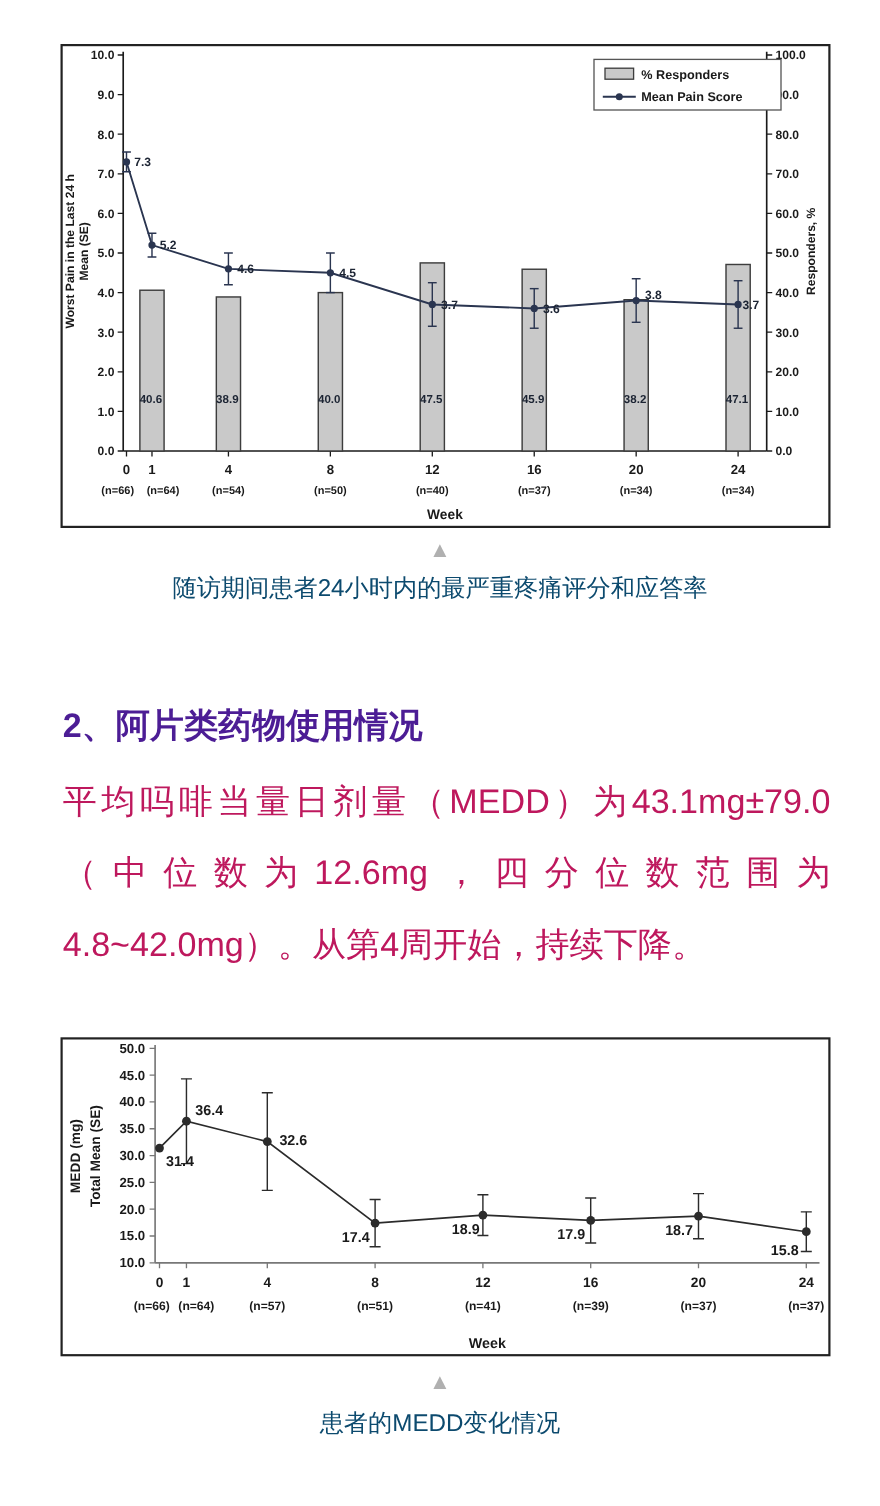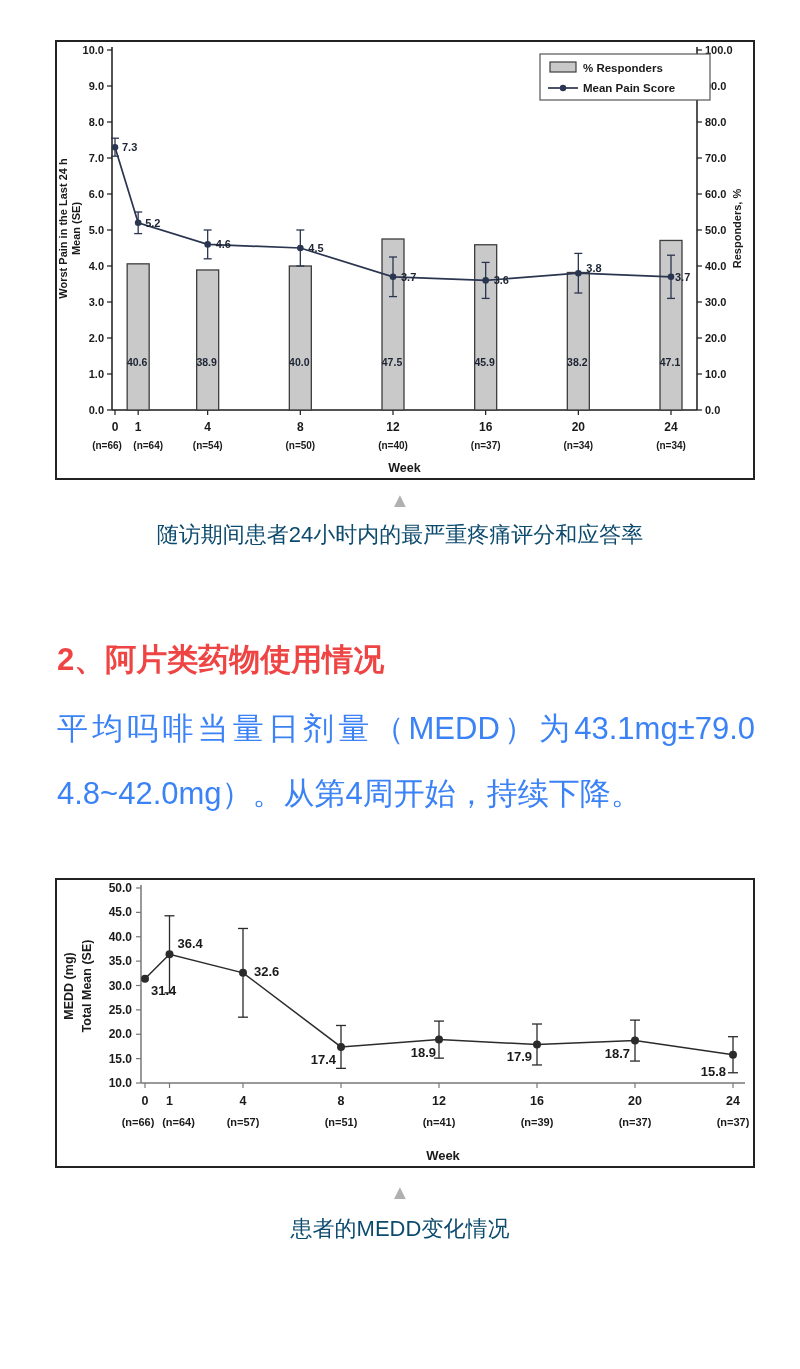--- a/index.html
+++ b/index.html
@@ -2,22 +2,22 @@
 <html><head>
 <meta charset="utf-8">
 <style>
   html,body{margin:0;padding:0;background:#ffffff;}
   body{width:800px;min-height:1369px;font-family:"Liberation Sans",sans-serif;color:#1a1a1a;}
   .page{width:800px;padding-top:40px;box-sizing:border-box;}
   .chart-box{width:700px;margin:0 45px 0 55px;border:2px solid #222222;box-sizing:border-box;background:#fff;}
   .chart-box svg{display:block;}
   .fig-triangle{text-align:center;font-size:20px;line-height:20px;color:#b0b0b0;margin-top:10px;}
   .fig-caption{text-align:center;font-size:22px;line-height:30px;color:#0c4a6e;margin-top:10px;}
-  .section-heading{margin:88px 45px 0 57px;font-size:31px;line-height:44px;font-weight:bold;color:#ef4444;}
-  .para{margin:14px 45px 0 57px;font-size:31px;line-height:65px;color:#3b82f6;}
+  .section-heading{margin:88px 45px 0 57px;font-size:31px;line-height:44px;font-weight:bold;color:#4c1d95;}
+  .para{margin:14px 45px 0 57px;font-size:31px;line-height:65px;color:#be185d;}
   .para .jline{text-align:justify;text-align-last:justify;}
   .para .lline{text-align:left;}
   .chart2-margin{margin-top:52px;}
   .fig2-triangle{margin-top:14px;}
   .fig2-caption{margin-top:12px;}
 </style>
 </head>
 <body>
 
 <div class="page">
@@ -166,20 +166,21 @@
         </svg>
     </div>
     <div class="fig-triangle">▲</div>
     <figcaption class="fig-caption">随访期间患者24小时内的最严重疼痛评分和应答率</figcaption>
   </figure>
 
   <h2 class="section-heading">2、阿片类药物使用情况</h2>
 
   <div class="para">
     <div class="jline">平均吗啡当量日剂量（MEDD）为43.1mg±79.0</div>
+    <div class="jline">（中位数为12.6mg，四分位数范围为</div>
     <div class="lline">4.8~42.0mg）。从第4周开始，持续下降。</div>
   </div>
 
   <figure style="margin:0">
     <div class="chart-box chart2-margin">
       <svg id="chart2-svg" width="696" height="286" viewBox="0 0 696 286">
           <g font-family="&quot;Liberation Sans&quot;, sans-serif">
             <line x1="84" y1="5" x2="84" y2="203" stroke="#777777" stroke-width="1.5"></line>
             <line x1="84" y1="203" x2="688" y2="203" stroke="#777777" stroke-width="1.5"></line>
             <line x1="79" y1="203" x2="84" y2="203" stroke="#777777" stroke-width="1.2"></line>

